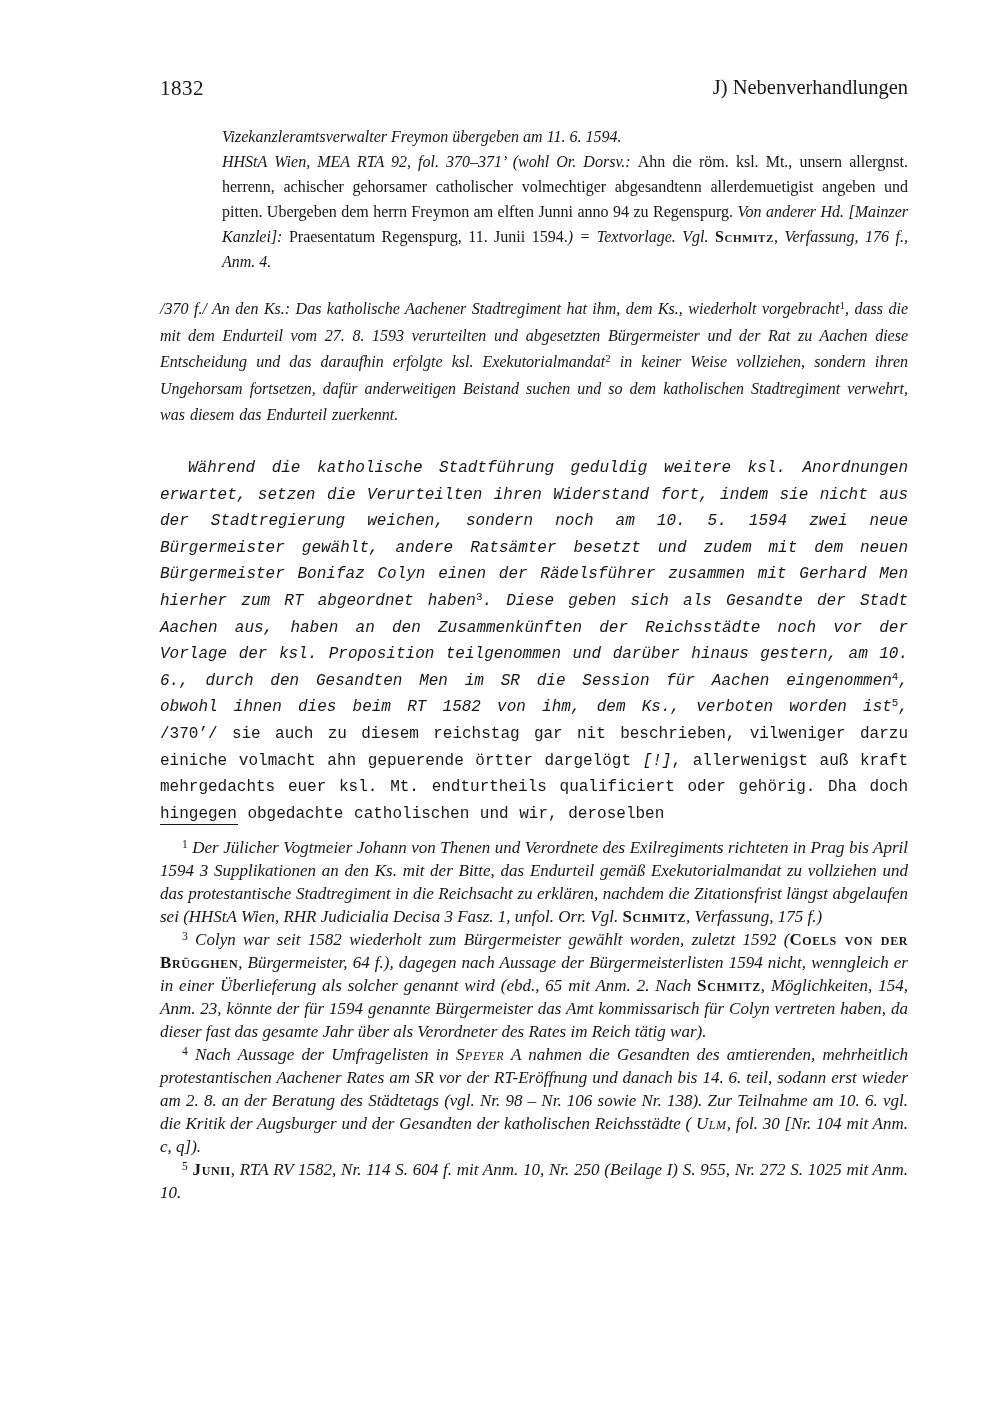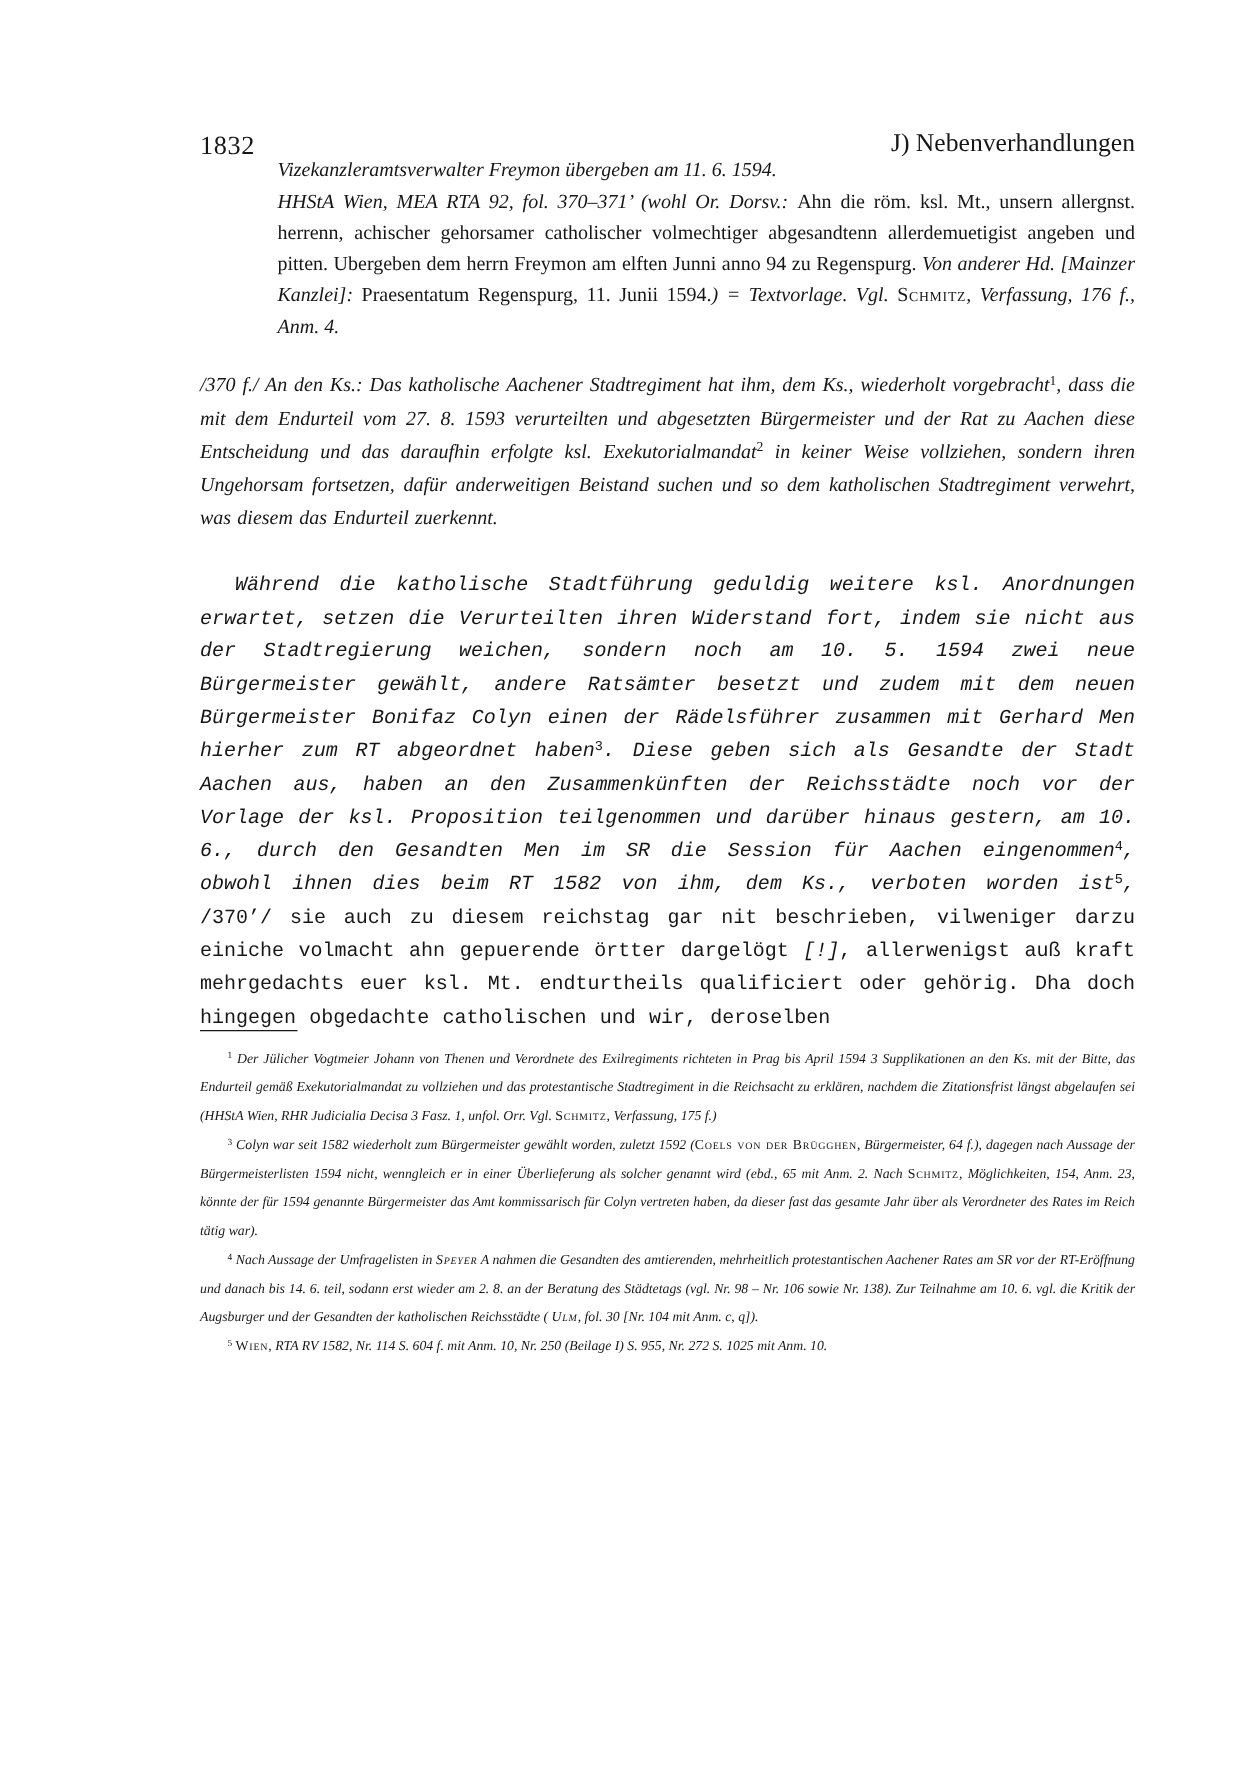--- a/index.html
+++ b/index.html
@@ -20,21 +20,20 @@
     left: 160px;
     top: 76px;
     width: 748px;
   }
   .page-header {
     position: absolute;
     top: 0;
     left: 0;
     width: 748px;
     height: 26px;
-    margin-top: 28px;
   }
   .page-number {
     position: absolute;
     left: 0;
     top: 0;
     font-size: 21px;
     letter-spacing: 0.5px;
   }
   .running-head {
     text-align: right;
@@ -68,29 +67,29 @@
     left: 0;
     width: 78px;
     height: 0;
     border-top: 1.6px solid #161616;
   }
   .footnotes {
     position: absolute;
     top: 760px;
     left: 0;
     width: 748px;
-    font-size: 11px;
+    font-size: 17px;
     line-height: 23px;
     text-align: justify;
     font-style: italic;
   }
   .footnote { text-indent: 22px; }
   .seg-it  { font-style: italic; }
   .seg-rm  { font-style: normal; }
-  .seg-sc  { font-style: normal; font-variant: small-caps; letter-spacing: 0.6px; }
+  .seg-sc  { font-style: normal; font-variant: small-caps; letter-spacing: 0.6px; font-weight: bold; }
   .seg-scit{ font-variant: small-caps; letter-spacing: 0.6px; }
   .seg-sup {
     font-style: normal;
     font-size: 0.68em;
     vertical-align: 0.45em;
     line-height: 0;
   }
 </style>
 </head>
 <body>
@@ -107,16 +106,16 @@
   <div class="body-para para-1"><span class="seg-it">/370 f./ An den Ks.: Das katholische Aachener Stadtregiment hat ihm, dem Ks., wiederholt vorgebracht</span><span class="seg-sup">1</span><span class="seg-it">, dass die mit dem Endurteil vom 27. 8. 1593 verurteilten und abgesetzten Bürgermeister und der Rat zu Aachen diese Entscheidung und das daraufhin erfolgte ksl. Exekutorialmandat</span><span class="seg-sup">2</span><span class="seg-it"> in keiner Weise vollziehen, sondern ihren Ungehorsam fortsetzen, dafür anderweitigen Beistand suchen und so dem katholischen Stadtregiment verwehrt, was diesem das Endurteil zuerkennt.</span></div>
 
   <div class="body-para para-2"><span class="seg-it">Während die katholische Stadtführung geduldig weitere ksl. Anordnungen erwartet, setzen die Verurteilten ihren Widerstand fort, indem sie nicht aus der Stadtregierung weichen, sondern noch am 10. 5. 1594 zwei neue Bürgermeister gewählt, andere Ratsämter besetzt und zudem mit dem neuen Bürgermeister Bonifaz Colyn einen der Rädelsführer zusammen mit Gerhard Men hierher zum RT abgeordnet haben</span><span class="seg-sup">3</span><span class="seg-it">. Diese geben sich als Gesandte der Stadt Aachen aus, haben an den Zusammenkünften der Reichsstädte noch vor der Vorlage der ksl. Proposition teilgenommen und darüber hinaus gestern, am 10. 6., durch den Gesandten Men im SR die Session für Aachen eingenommen</span><span class="seg-sup">4</span><span class="seg-it">, obwohl ihnen dies beim RT 1582 von ihm, dem Ks., verboten worden ist</span><span class="seg-sup">5</span><span class="seg-it">, </span><span class="seg-rm">/370’/ sie auch zu diesem reichstag gar nit beschrieben, vilweniger darzu einiche volmacht ahn gepuerende örtter dargelögt </span><span class="seg-it">[!]</span><span class="seg-rm">, allerwenigst auß kraft mehrgedachts euer ksl. Mt. endturtheils qualificiert oder gehörig. Dha doch hingegen obgedachte catholischen und wir, deroselben</span></div>
 
   <div class="fn-rule"></div>
 
   <div class="footnotes">
     <div class="footnote"><span class="seg-sup">1</span><span class="seg-it"> Der Jülicher Vogtmeier Johann von Thenen und Verordnete des Exilregiments richteten in Prag bis April 1594 3 Supplikationen an den Ks. mit der Bitte, das Endurteil gemäß Exekutorialmandat zu vollziehen und das protestantische Stadtregiment in die Reichsacht zu erklären, nachdem die Zitationsfrist längst abgelaufen sei (HHStA Wien, RHR Judicialia Decisa 3 Fasz. 1, unfol. Orr. Vgl. </span><span class="seg-sc">Schmitz</span><span class="seg-it">, Verfassung, 175 f.)</span></div>
     <div class="footnote"><span class="seg-sup">3</span><span class="seg-it"> Colyn war seit 1582 wiederholt zum Bürgermeister gewählt worden, zuletzt 1592 (</span><span class="seg-sc">Coels von der Brügghen</span><span class="seg-it">, Bürgermeister, 64 f.), dagegen nach Aussage der Bürgermeisterlisten 1594 nicht, wenngleich er in einer Überlieferung als solcher genannt wird (ebd., 65 mit Anm. 2. Nach </span><span class="seg-sc">Schmitz</span><span class="seg-it">, Möglichkeiten, 154, Anm. 23, könnte der für 1594 genannte Bürgermeister das Amt kommissarisch für Colyn vertreten haben, da dieser fast das gesamte Jahr über als Verordneter des Rates im Reich tätig war).</span></div>
     <div class="footnote"><span class="seg-sup">4</span><span class="seg-it"> Nach Aussage der Umfragelisten in </span><span class="seg-scit">Speyer</span><span class="seg-it"> A nahmen die Gesandten des amtierenden, mehrheitlich protestantischen Aachener Rates am SR vor der RT-Eröffnung und danach bis 14. 6. teil, sodann erst wieder am 2. 8. an der Beratung des Städtetags (vgl. Nr. 98 – Nr. 106 sowie Nr. 138). Zur Teilnahme am 10. 6. vgl. die Kritik der Augsburger und der Gesandten der katholischen Reichsstädte ( </span><span class="seg-scit">Ulm</span><span class="seg-it">, fol. 30 [Nr. 104 mit Anm. c, q]).</span></div>
-    <div class="footnote"><span class="seg-sup">5</span><span class="seg-it"> </span><span class="seg-sc">Wien</span><span class="seg-it">, RTA RV 1582, Nr. 114 S. 604 f. mit Anm. 10, Nr. 250 (Beilage I) S. 955, Nr. 272 S. 1025 mit Anm. 10.</span></div>
+    <div class="footnote"><span class="seg-sup">5</span><span class="seg-it"> </span><span class="seg-sc">Junii</span><span class="seg-it">, RTA RV 1582, Nr. 114 S. 604 f. mit Anm. 10, Nr. 250 (Beilage I) S. 955, Nr. 272 S. 1025 mit Anm. 10.</span></div>
   </div>
 
 </div>
 
 </body></html>

